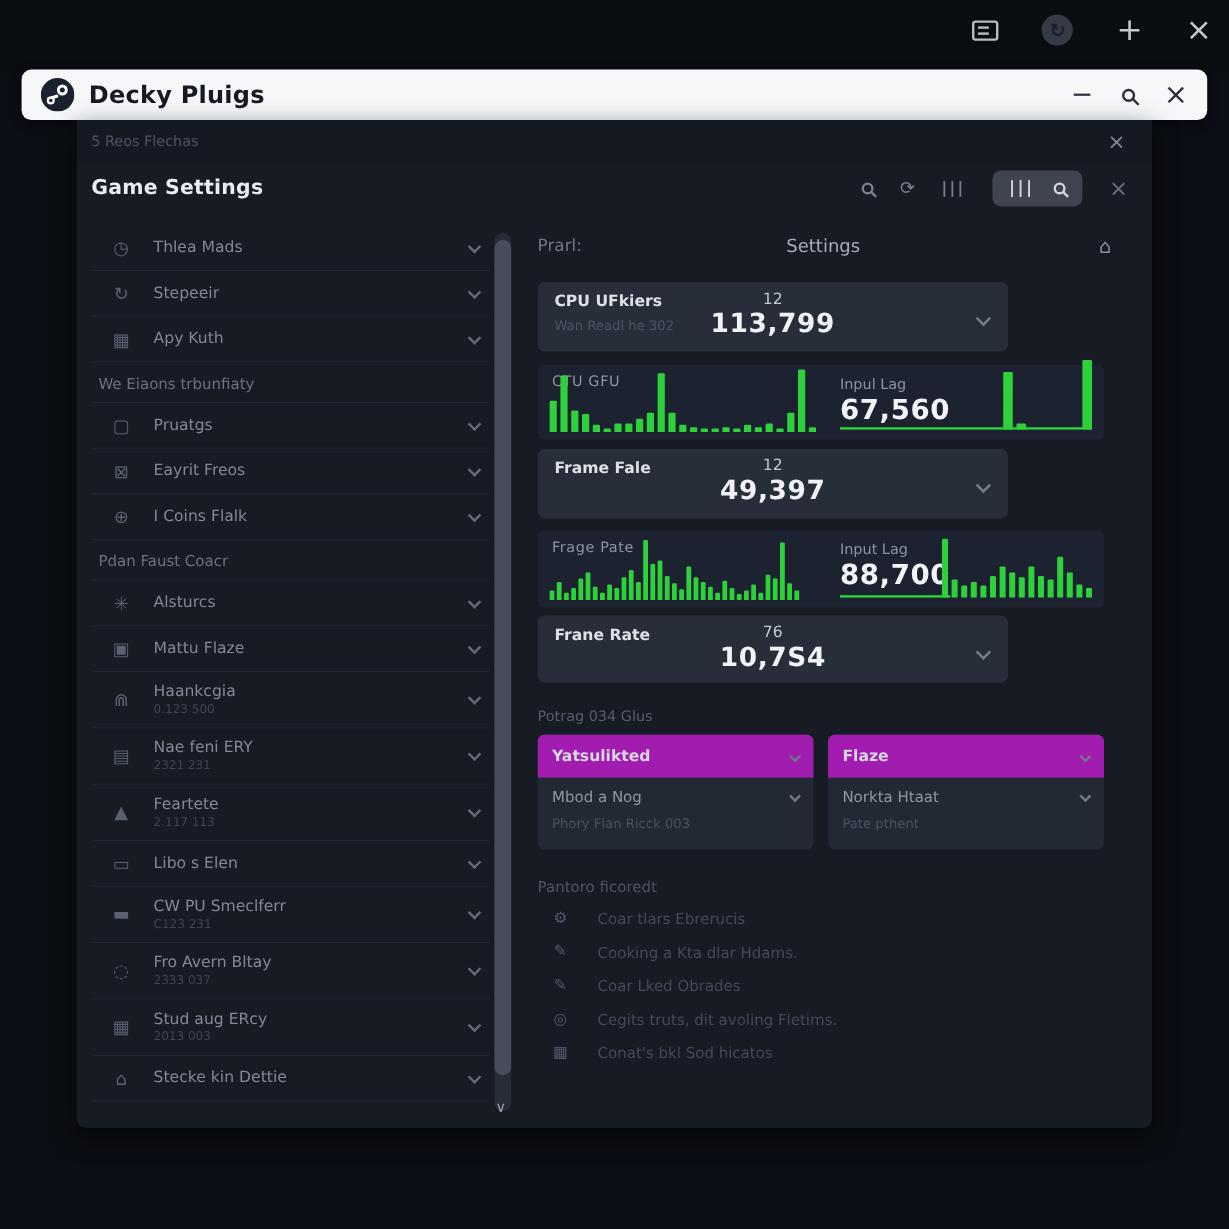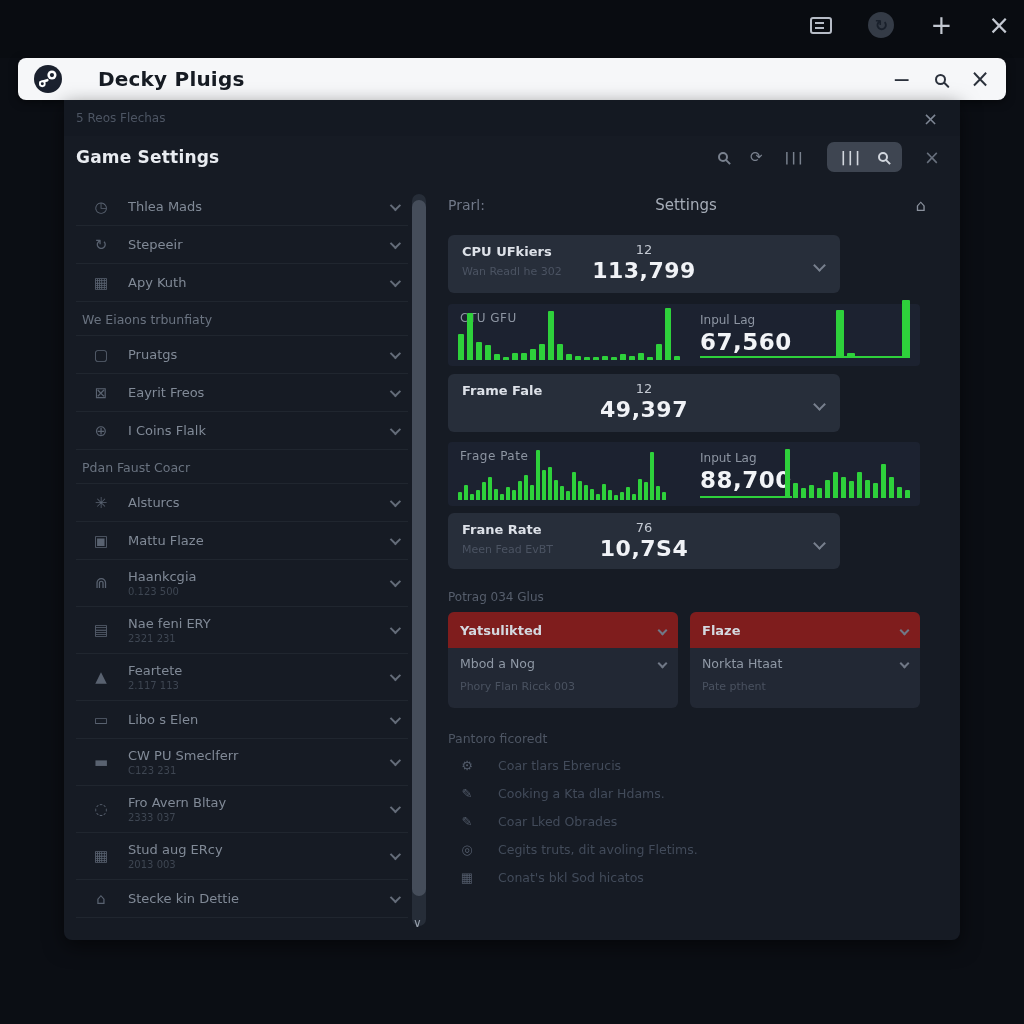--- a/index.html
+++ b/index.html
@@ -9,21 +9,21 @@
 
   
   .top-strip { position:absolute; left:0; top:0; width:1024px; height:58px; background:#090c11; }
   .top-icons { position:absolute; right:14px; top:12px; display:flex; align-items:center; gap:36px; color:#b6bcc6; }
   .panel-icon { width:22px; height:17px; border:2px solid #b6bcc6; border-radius:3px; position:relative; }
   .panel-icon::before { content:""; position:absolute; left:3px; top:3px; width:9px; height:2px; background:#b6bcc6; box-shadow:0 5px 0 #b6bcc6; }
   .circle-badge { width:26px; height:26px; border-radius:50%; background:#343b46; color:#19202b; display:flex; align-items:center; justify-content:center; font-size:16px; font-weight:bold; }
   .glyph-btn { font-size:26px; line-height:1; color:#c3c8d1; cursor:default; }
 
   
-  .titlebar { position:absolute; left:18px; top:58px; width:988px; height:42px; background:#f6f7f9; border-radius:8px; display:flex; align-items:center; padding:0 16px; box-shadow:0 2px 8px rgba(0,0,0,.5);gap:24px; }
+  .titlebar { position:absolute; left:18px; top:58px; width:988px; height:42px; background:#f6f7f9; border-radius:8px; display:flex; align-items:center; padding:0 16px; box-shadow:0 2px 8px rgba(0,0,0,.5); }
   .titlebar .logo { width:28px; height:28px; margin-right:12px; flex:0 0 auto; }
   .titlebar .app-title { font-size:20px; font-weight:bold; color:#161b23; letter-spacing:.2px; }
   .titlebar .tb-right { margin-left:auto; display:flex; align-items:center; gap:24px; color:#2b313c; }
   .min-glyph { font-size:22px; color:#2b313c; }
   .mag { width:11px; height:11px; border:2px solid #2b313c; border-radius:50%; position:relative; display:inline-block; }
   .mag::after { content:""; position:absolute; width:7px; height:2px; background:#2b313c; transform:rotate(45deg); right:-6px; bottom:-3px; border-radius:1px; }
   .x-glyph { font-size:24px; line-height:1; color:#2b313c; }
 
   
   .window { position:absolute; left:64px; top:100px; width:896px; height:840px; background:#161b24; border-radius:0 0 8px 8px; box-shadow:0 6px 20px rgba(0,0,0,.55); }
@@ -78,21 +78,21 @@
   .g-left-label { position:absolute; left:12px; top:7px; font-size:12px; color:#8d95a2; letter-spacing:.5px; }
   .g-bar { background:#2ed13b; border-radius:1px 1px 0 0; }
   .g-right-label { position:absolute; left:252px; top:9px; font-size:12px; color:#8d95a2; }
   .g-right-value { position:absolute; left:252px; top:25px; font-size:23px; font-weight:bold; color:#f2f4f7; letter-spacing:.5px; }
   .g-right-value.underlined { border-bottom:2px solid #2ed13b; padding-bottom:3px; }
   .g-baseline { position:absolute; left:252px; right:10px; bottom:8px; height:2px; background:#2ed13b; }
   .g-rbars { position:absolute; right:10px; bottom:8px; display:flex; align-items:flex-end; }
 
   .dd-section-label { position:absolute; left:12px; font-size:12px; color:#565e6c; }
   .dd-panel { position:absolute; width:230px; height:96px; border-radius:6px; overflow:hidden; background:#222834; }
-  .dd-head { height:36px; background:#7f1d1d; display:flex; align-items:center; padding:0 12px; }
+  .dd-head { height:36px; background:#a21caf; display:flex; align-items:center; padding:0 12px; }
   .dd-head-label { font-size:13px; font-weight:bold; color:#d4d8df; }
   .dd-opt { height:30px; display:flex; align-items:center; padding:0 12px; }
   .dd-opt-label { font-size:12.5px; color:#8f98a5; }
   .dd-note { padding:2px 12px; font-size:11px; color:#4a5260; }
   .dd-chev { margin-left:auto; width:7px; height:7px; border-right:2px solid #707886; border-bottom:2px solid #707886; transform:rotate(45deg); }
 
   .foot-title { position:absolute; left:12px; font-size:12.5px; color:#4e5664; }
   .foot-list { position:absolute; left:22px; display:flex; flex-direction:column; gap:13px; }
   .foot-item { display:flex; align-items:center; gap:22px; }
   .foot-icon { width:18px; text-align:center; font-size:13px; color:#525b6a; }
@@ -415,21 +415,20 @@
             <div class="g-bar" style="width: 5px; height: 15px;"></div>
             <div class="g-bar" style="width: 5px; height: 34px;"></div>
             <div class="g-bar" style="width: 5px; height: 21px;"></div>
             <div class="g-bar" style="width: 5px; height: 11px;"></div>
             <div class="g-bar" style="width: 5px; height: 8px;"></div>
           </div>
       </div>
 
       <div class="stat-card" style="top:325px;height:56px;">
         <div class="sc-title">Frane Rate</div>
-        <div class="sc-sub">Meen Fead EvBT</div>
         <div class="sc-center">
           <div class="sc-top">76</div>
           <div class="sc-value">10,7S4</div>
         </div>
         <span class="sc-chev"></span>
       </div>
 
       <div class="dd-section-label" style="top:402px;">Potrag 034 Glus</div>
 
       <div class="dd-panel" style="left:12px;top:424px;">

